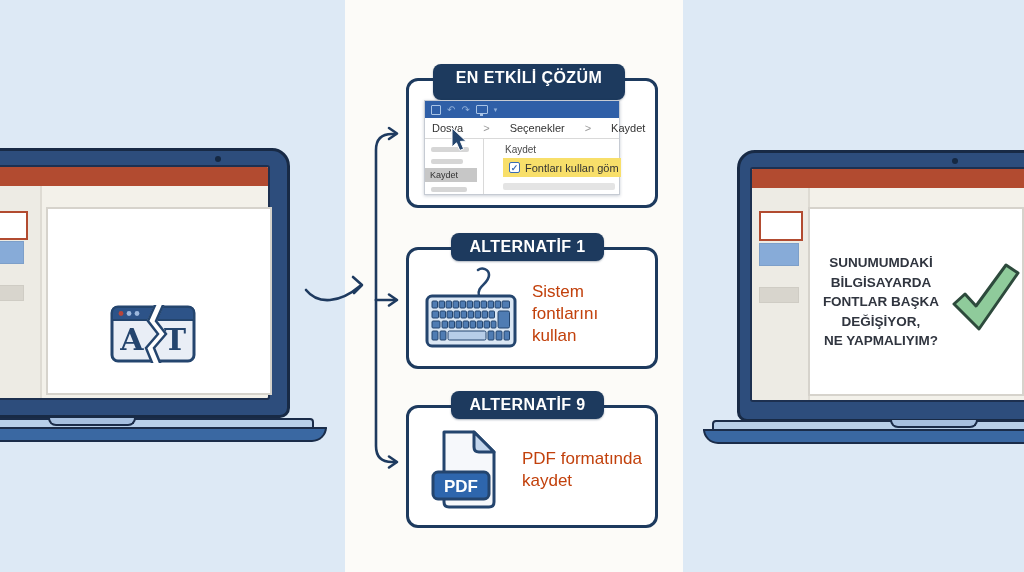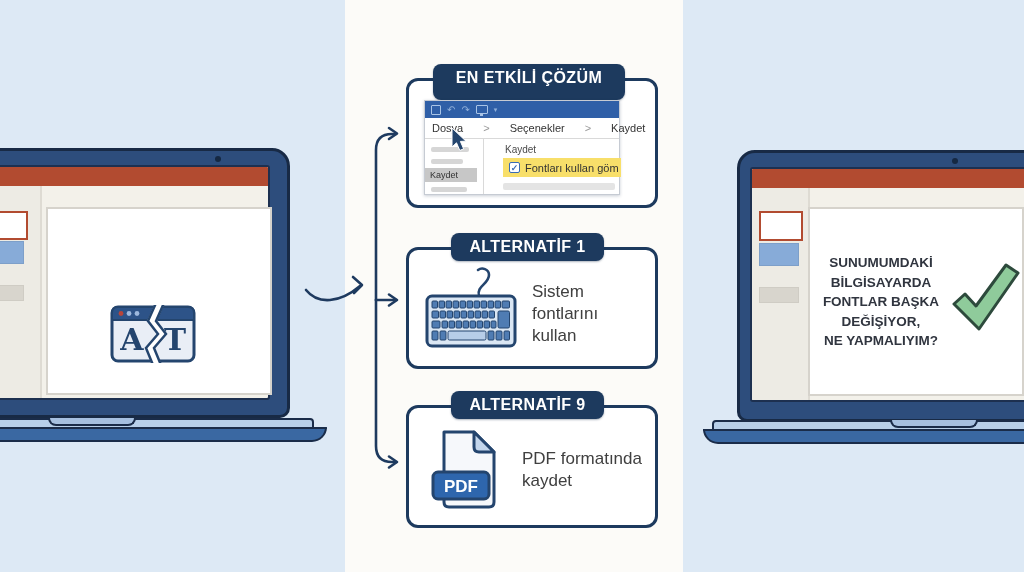--- a/index.html
+++ b/index.html
@@ -19,21 +19,21 @@
   .slide{position:absolute;background:#ffffff;border:2px solid #d6d3cc;}
   .slide-text{position:absolute;font-weight:bold;color:#30353f;text-align:center;}
   .slide-text span{display:block;}
   .base-light{position:absolute;height:9px;background:#b7cfe9;border:2px solid #1a2c49;}
   .base-dark{position:absolute;height:11px;background:#3a68a2;border:2px solid #1a2c49;}
   .notch{position:absolute;height:6px;background:#a6c0e0;border:2px solid #1a2c49;border-top:none;border-radius:0 0 9px 9px;}
 
   
   .flow-box{position:absolute;left:406px;width:246px;background:#ffffff;border:3px solid #1d3a5e;border-radius:12px;}
   .pill{position:absolute;background:#1d3a5e;border-radius:8px;color:#ffffff;font-weight:bold;font-size:16px;letter-spacing:.4px;text-align:center;box-shadow:0 1px 2px rgba(20,40,70,.35);}
-  .flow-text{position:absolute;font-size:17px;line-height:22px;color:#404040;font-weight:500;}
+  .flow-text{position:absolute;font-size:17px;line-height:22px;color:#c2410c;font-weight:500;}
 
   
   .mini-win{position:absolute;left:424px;top:100px;width:194px;height:93px;background:#ffffff;border:1px solid #c6cbd3;box-shadow:0 1px 3px rgba(40,60,90,.25);}
   .mw-titlebar{position:absolute;left:0;top:0;right:0;height:17px;background:#2f5fa7;display:flex;align-items:center;gap:6px;padding-left:6px;color:#a9c4e6;font-size:10px;}
   .mw-disk{width:8px;height:8px;border:1.5px solid #a9c4e6;border-radius:1px;}
   .mw-glyph{line-height:1;opacity:.8;}
   .mw-monitor{width:10px;height:7px;border:1.5px solid #a9c4e6;border-radius:1px;position:relative;}
   .mw-monitor::after{content:"";position:absolute;left:3px;bottom:-3px;width:3px;height:2px;background:#a9c4e6;}
   .mw-crumbs{position:absolute;left:0;top:17px;right:0;height:20px;background:#ffffff;border-bottom:1px solid #d9d9d9;font-size:11px;color:#333;display:flex;align-items:center;padding-left:7px;gap:20px;}
   .mw-crumbs .sep{color:#999;}

